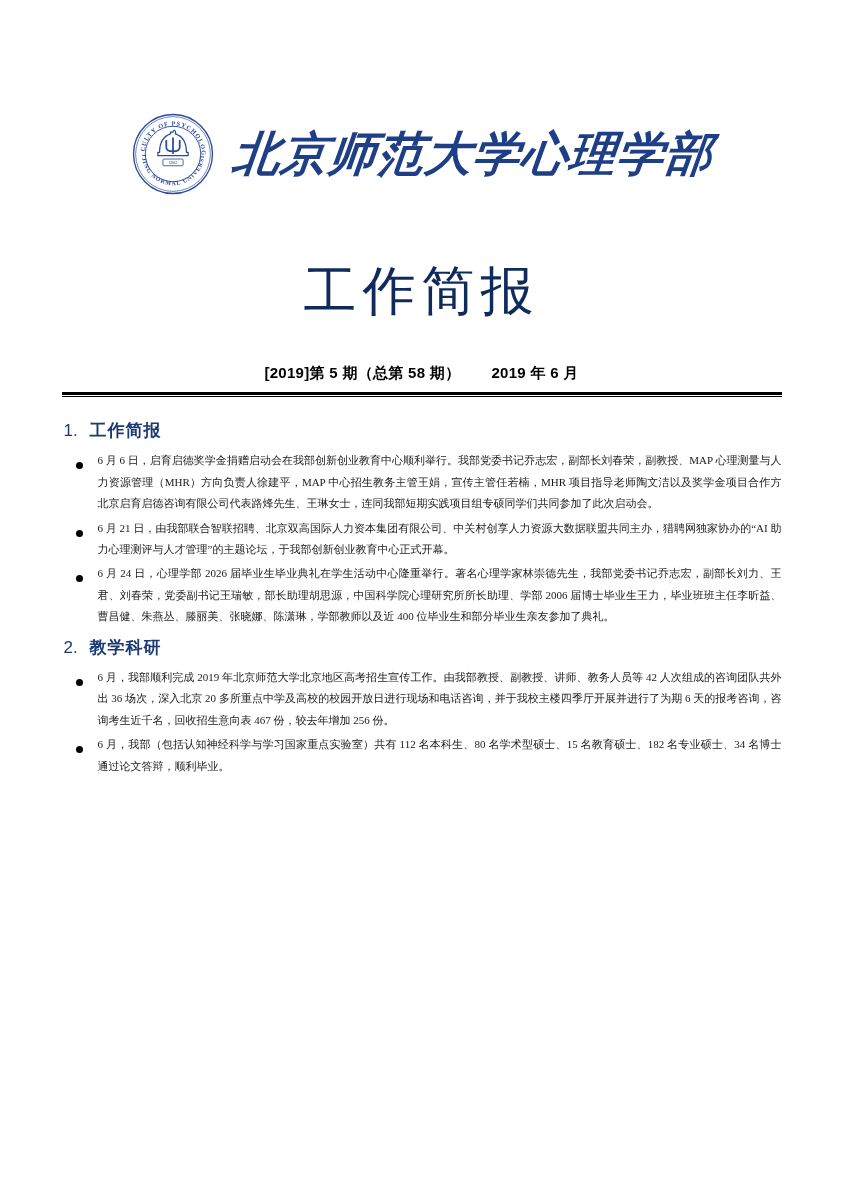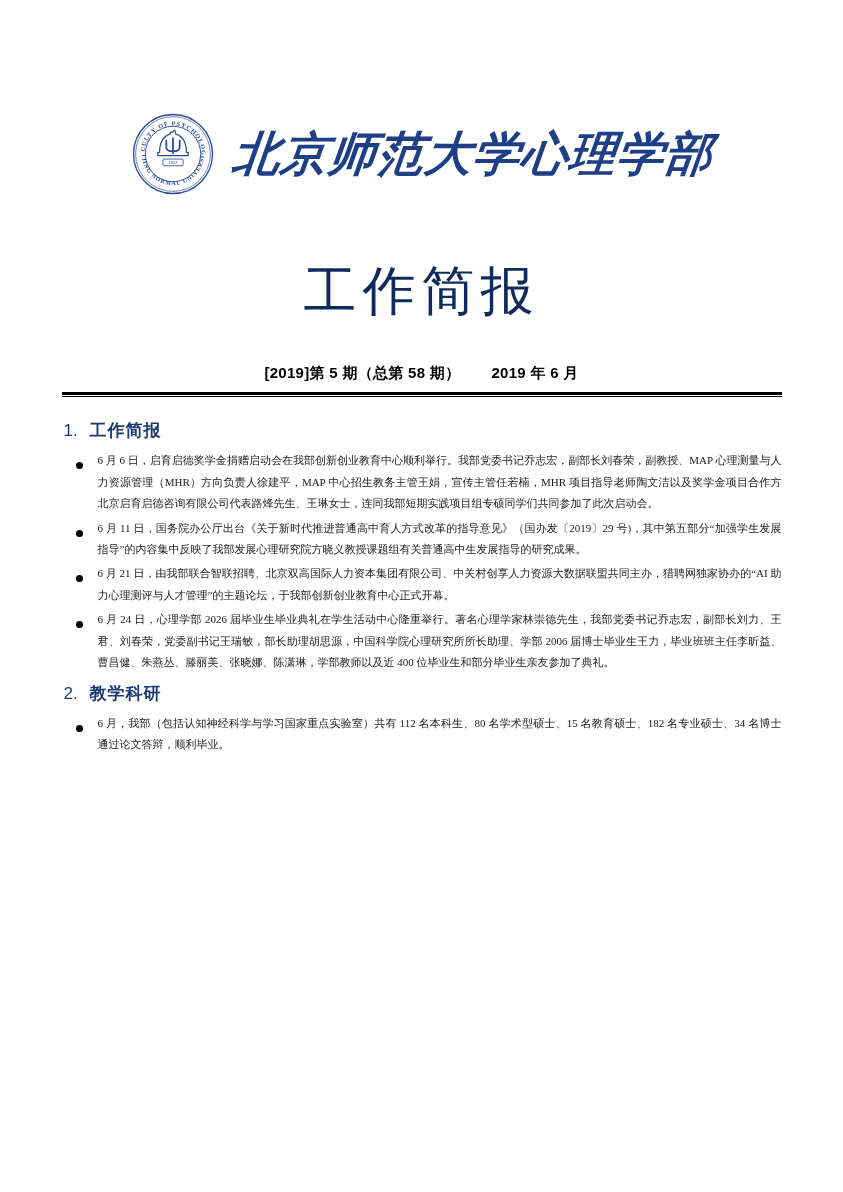--- a/index.html
+++ b/index.html
@@ -192,37 +192,37 @@
       <span class="sec-num">1.</span>
       <span class="sec-label">工作简报</span>
     </div>
     <ul class="bullets">
       <li>
         <span class="dot"></span>
         <span>6 月 6 日，启育启德奖学金捐赠启动会在我部创新创业教育中心顺利举行。我部党委书记乔志宏，副部长刘春荣，副教授、MAP 心理测量与人力资源管理（MHR）方向负责人徐建平，MAP 中心招生教务主管王娟，宣传主管任若楠，MHR 项目指导老师陶文洁以及奖学金项目合作方北京启育启德咨询有限公司代表路烽先生、王琳女士，连同我部短期实践项目组专硕同学们共同参加了此次启动会。</span>
       </li>
       <li>
         <span class="dot"></span>
-        <span>6 月 11 日，国务院办公厅出台《关于新时代推进普通高中育人方式改革的指导意见》（国办发〔2019〕29 号)，其中第五部分“加强学生发展指导”的内容集中反映了我部发展心理研究院方晓义教授课题组有关普通高中生发展指导的研究成果。</span>
-      </li>
-      <li>
-        <span class="dot"></span>
         <span>6 月 21 日，由我部联合智联招聘、北京双高国际人力资本集团有限公司、中关村创享人力资源大数据联盟共同主办，猎聘网独家协办的“AI 助力心理测评与人才管理”的主题论坛，于我部创新创业教育中心正式开幕。</span>
       </li>
       <li>
         <span class="dot"></span>
         <span>6 月 24 日，心理学部 2026 届毕业生毕业典礼在学生活动中心隆重举行。著名心理学家林崇德先生，我部党委书记乔志宏，副部长刘力、王君、刘春荣，党委副书记王瑞敏，部长助理胡思源，中国科学院心理研究所所长助理、学部 2006 届博士毕业生王力，毕业班班主任李昕益、曹昌健、朱燕丛、滕丽美、张晓娜、陈潇琳，学部教师以及近 400 位毕业生和部分毕业生亲友参加了典礼。</span>
       </li>
     </ul>
 
     <div class="section-heading">
       <span class="sec-num">2.</span>
       <span class="sec-label">教学科研</span>
     </div>
     <ul class="bullets">
       <li>
         <span class="dot"></span>
+        <span>6 月，我部顺利完成 2019 年北京师范大学北京地区高考招生宣传工作。由我部教授、副教授、讲师、教务人员等 42 人次组成的咨询团队共外出 36 场次，深入北京 20 多所重点中学及高校的校园开放日进行现场和电话咨询，并于我校主楼四季厅开展并进行了为期 6 天的报考咨询，咨询考生近千名，回收招生意向表 467 份，较去年增加 256 份。</span>
+      </li>
+      <li>
+        <span class="dot"></span>
         <span>6 月，我部（包括认知神经科学与学习国家重点实验室）共有 112 名本科生、80 名学术型硕士、15 名教育硕士、182 名专业硕士、34 名博士通过论文答辩，顺利毕业。</span>
       </li>
     </ul>
 
   </div>
 </div>
 
 </body></html>

